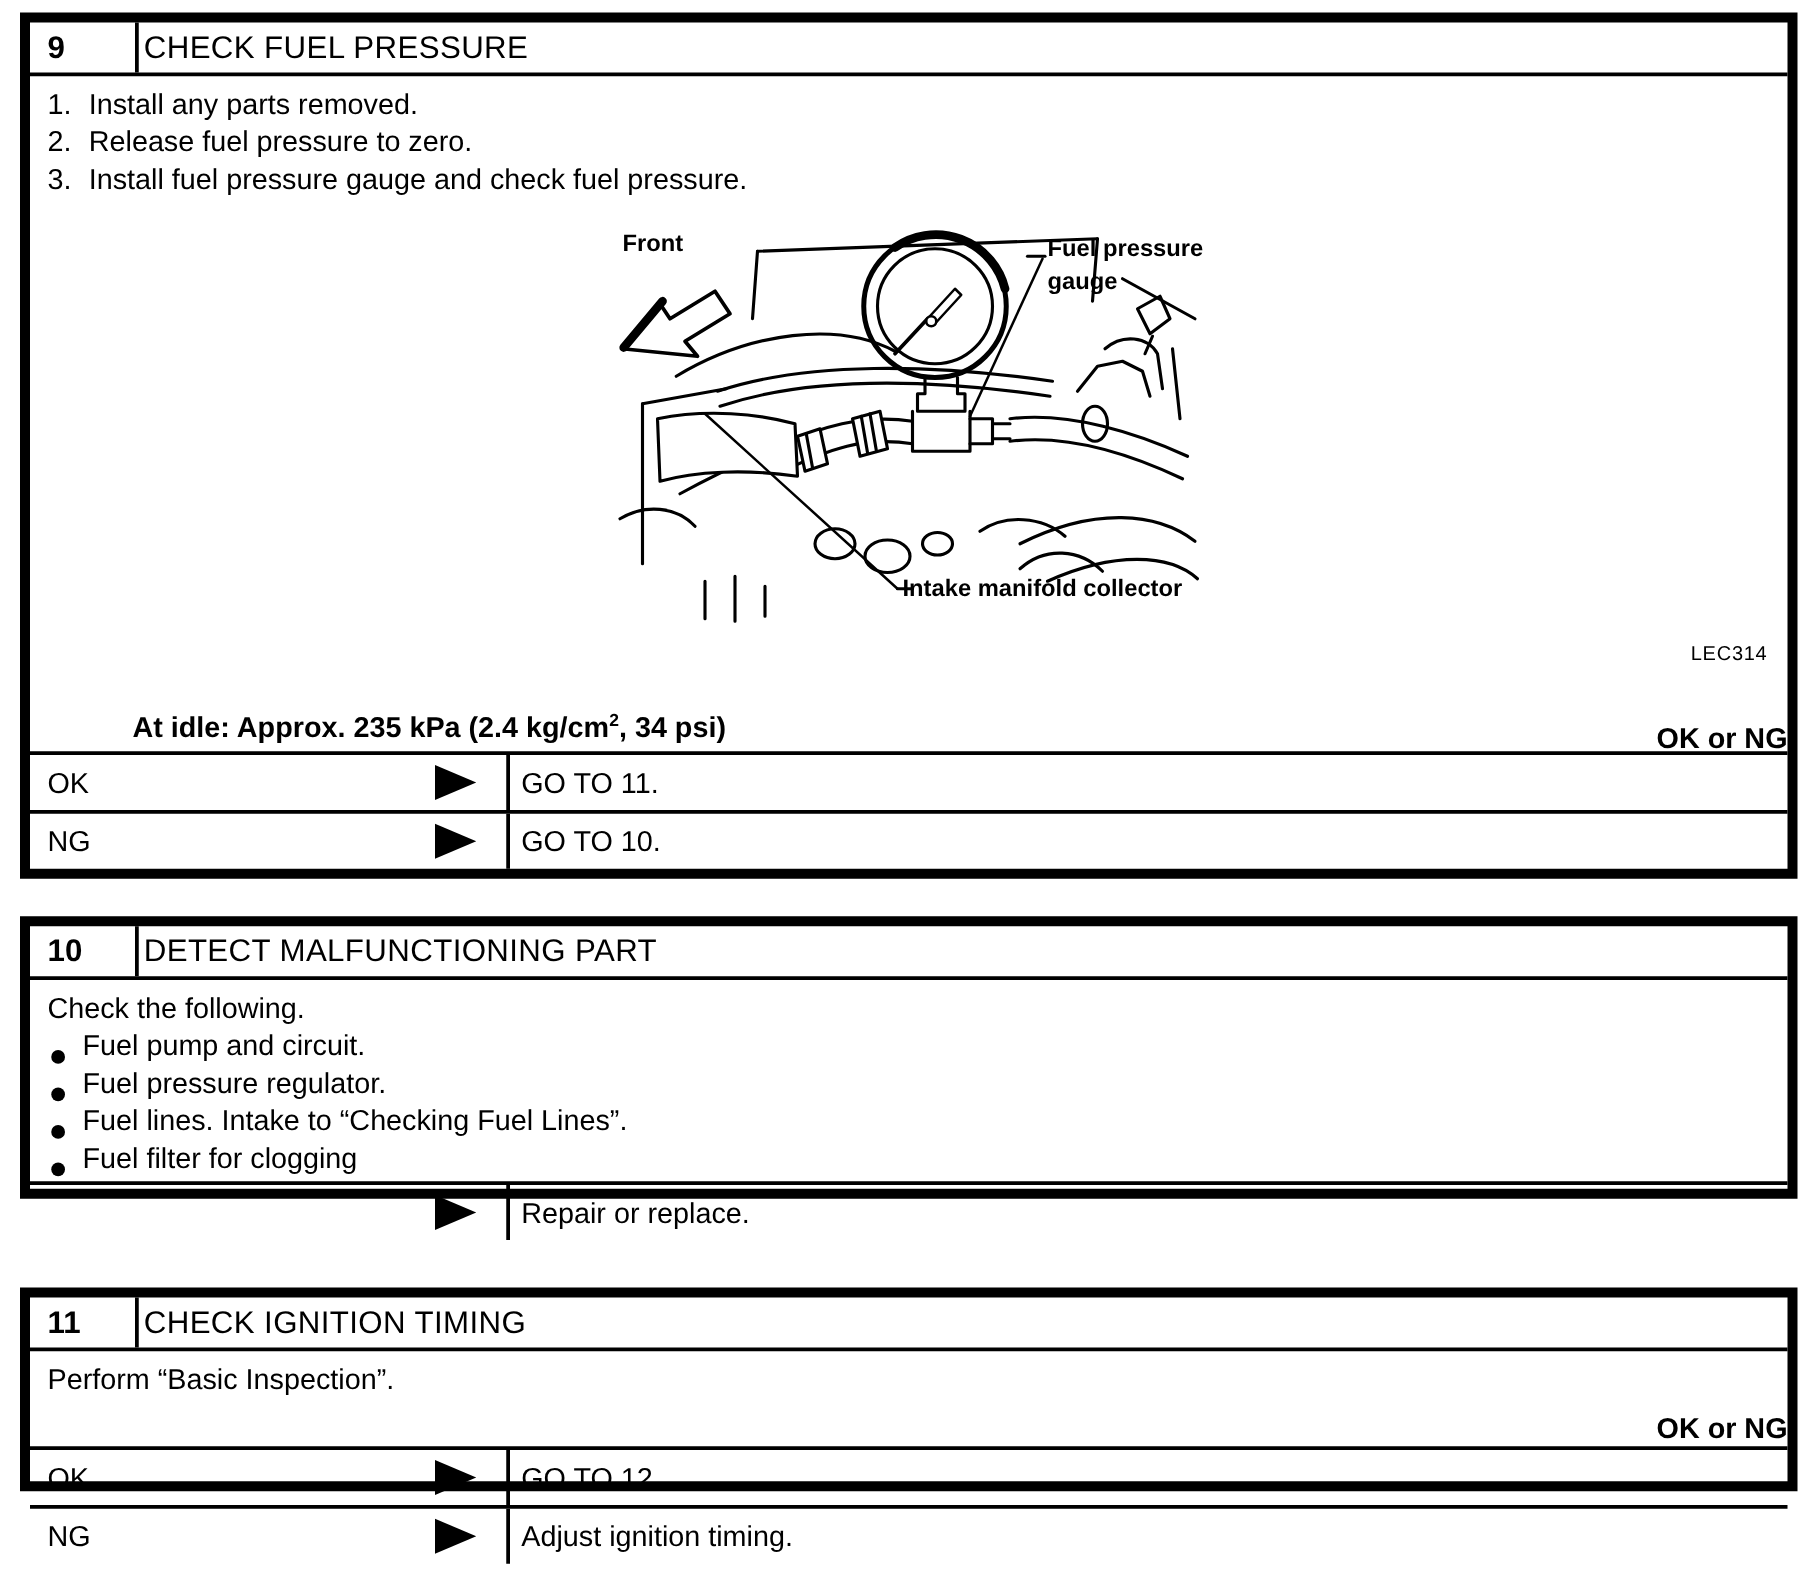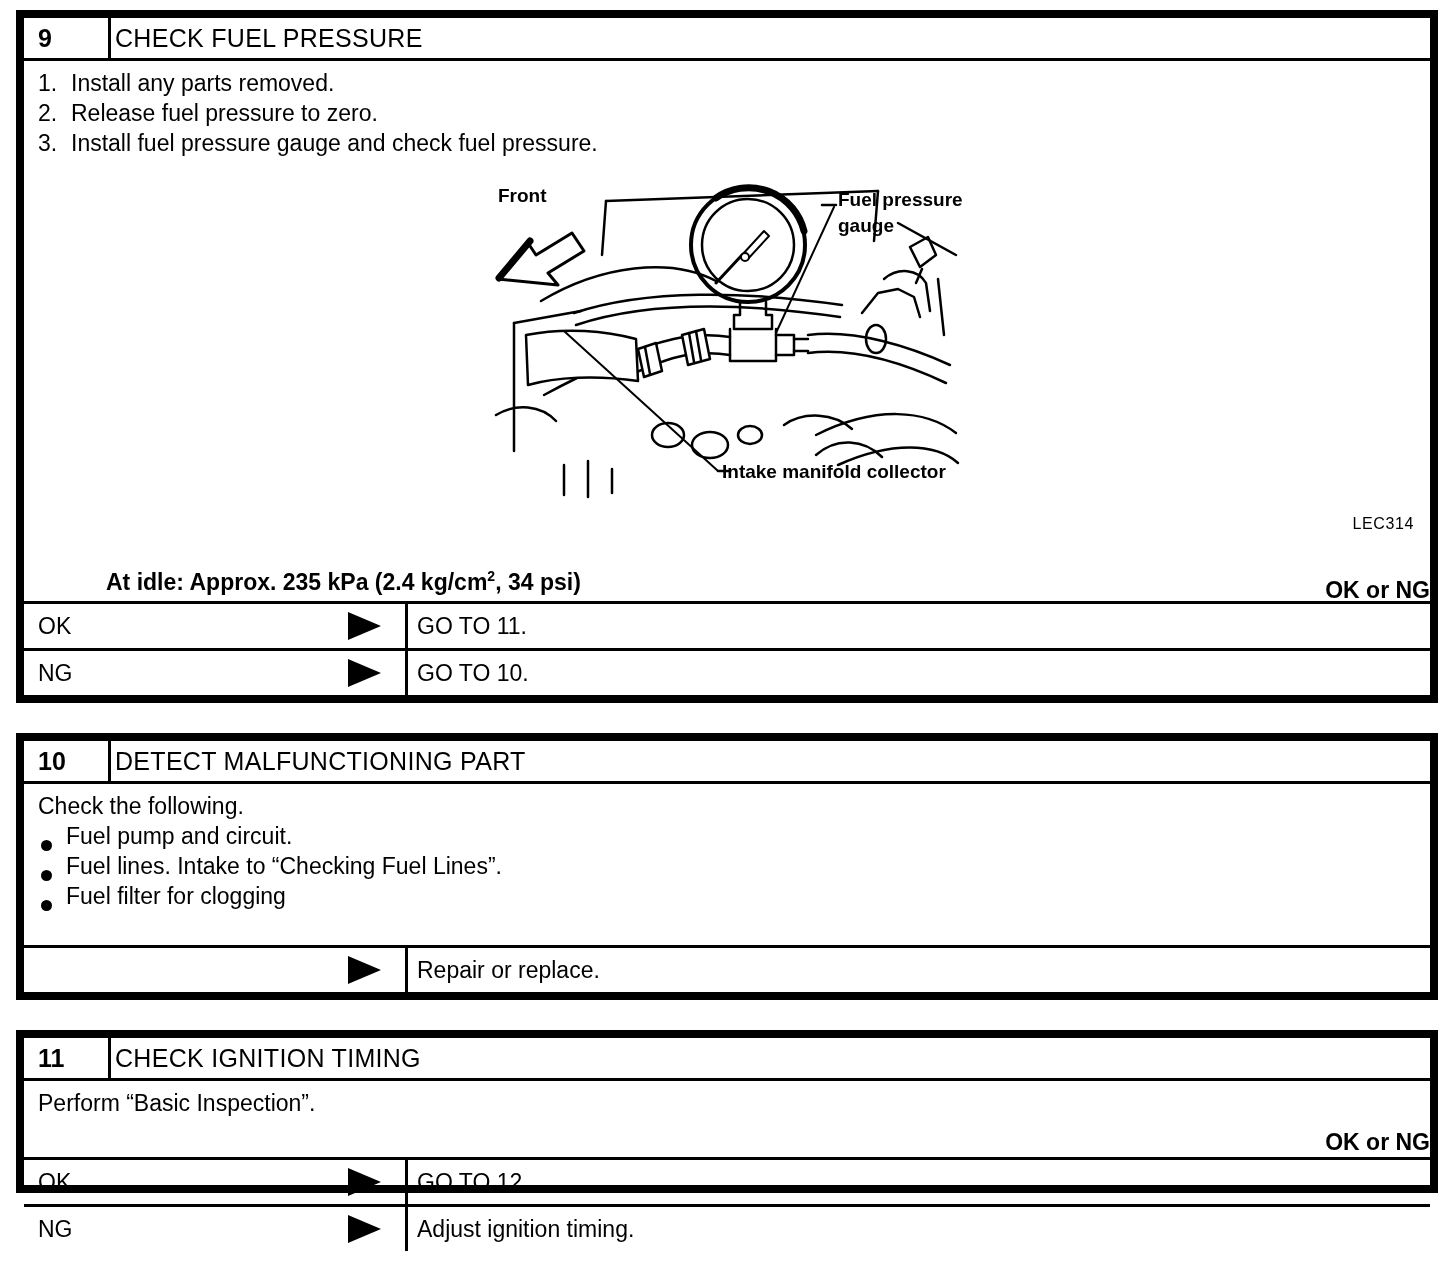--- a/index.html
+++ b/index.html
@@ -5,21 +5,21 @@
   html,body { margin:0; padding:0; background:#fff; }
   .page {
     position:relative; width:1456px; height:1272px; background:#ffffff; color:#000;
     font-family:"Liberation Sans", sans-serif; overflow:hidden;
   }
   .qa-table {
     position:absolute; left:16px; width:1422px; box-sizing:border-box;
     border:8px solid #000; background:#fff;
   }
   #table9  { top:10px;   height:693px; }
-  #table10 { top:733px;  height:267px; }
+  #table10 { top:733px;  height:226px; }
   #table11 { top:1030px; height:163px; }
 
   .qa-header { display:flex; height:43px; box-sizing:border-box; border-bottom:3px solid #000; }
   .qa-num {
     width:87px; flex:none; box-sizing:border-box; border-right:3px solid #000;
     display:flex; align-items:center; padding-left:14px;
     font-size:25px; font-weight:bold;
   }
   .qa-title {
     flex:1; display:flex; align-items:center; padding-left:4px;
@@ -200,20 +200,24 @@
       <div class="qa-title">DETECT MALFUNCTIONING PART</div>
     </div>
     <div class="qa-body" id="body10">
       <div>Check the following.</div>
       <div class="bullet">
         <span class="dot"></span>
         <span>Fuel pump and circuit.</span>
       </div>
       <div class="bullet">
         <span class="dot"></span>
+        <span>Fuel pressure regulator.</span>
+      </div>
+      <div class="bullet">
+        <span class="dot"></span>
         <span>Fuel lines. Intake to “Checking Fuel Lines”.</span>
       </div>
       <div class="bullet">
         <span class="dot"></span>
         <span>Fuel filter for clogging</span>
       </div>
     </div>
     <div class="result-row">
       <div class="result-left">
         <span></span>

